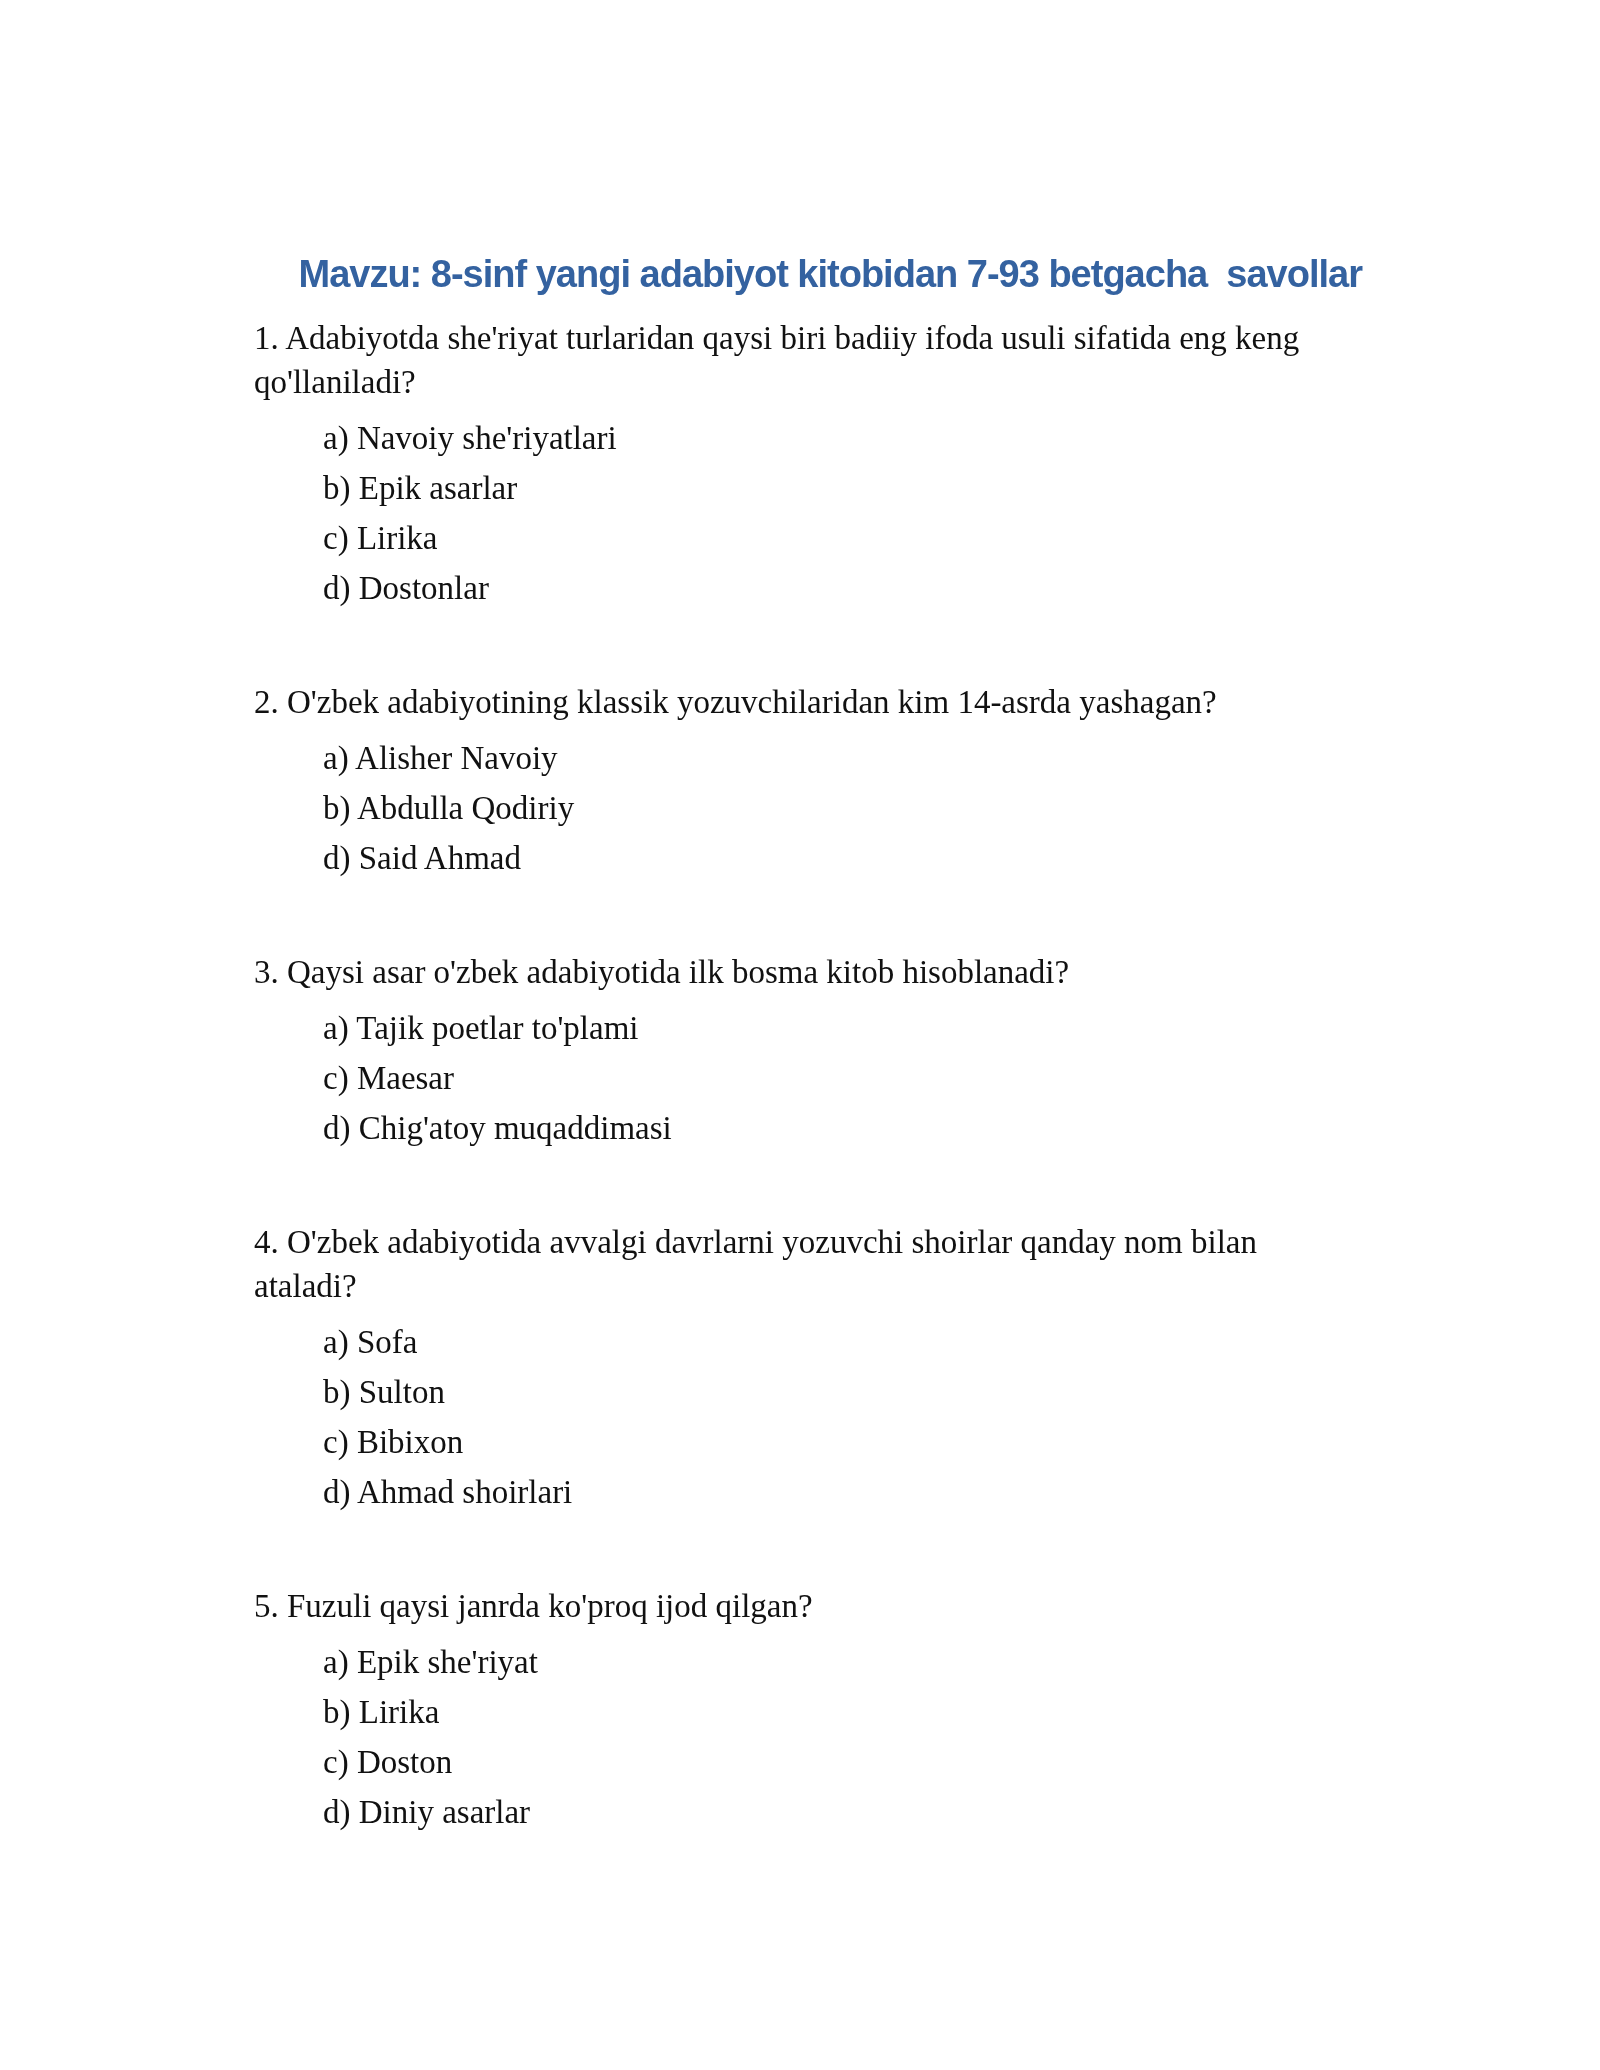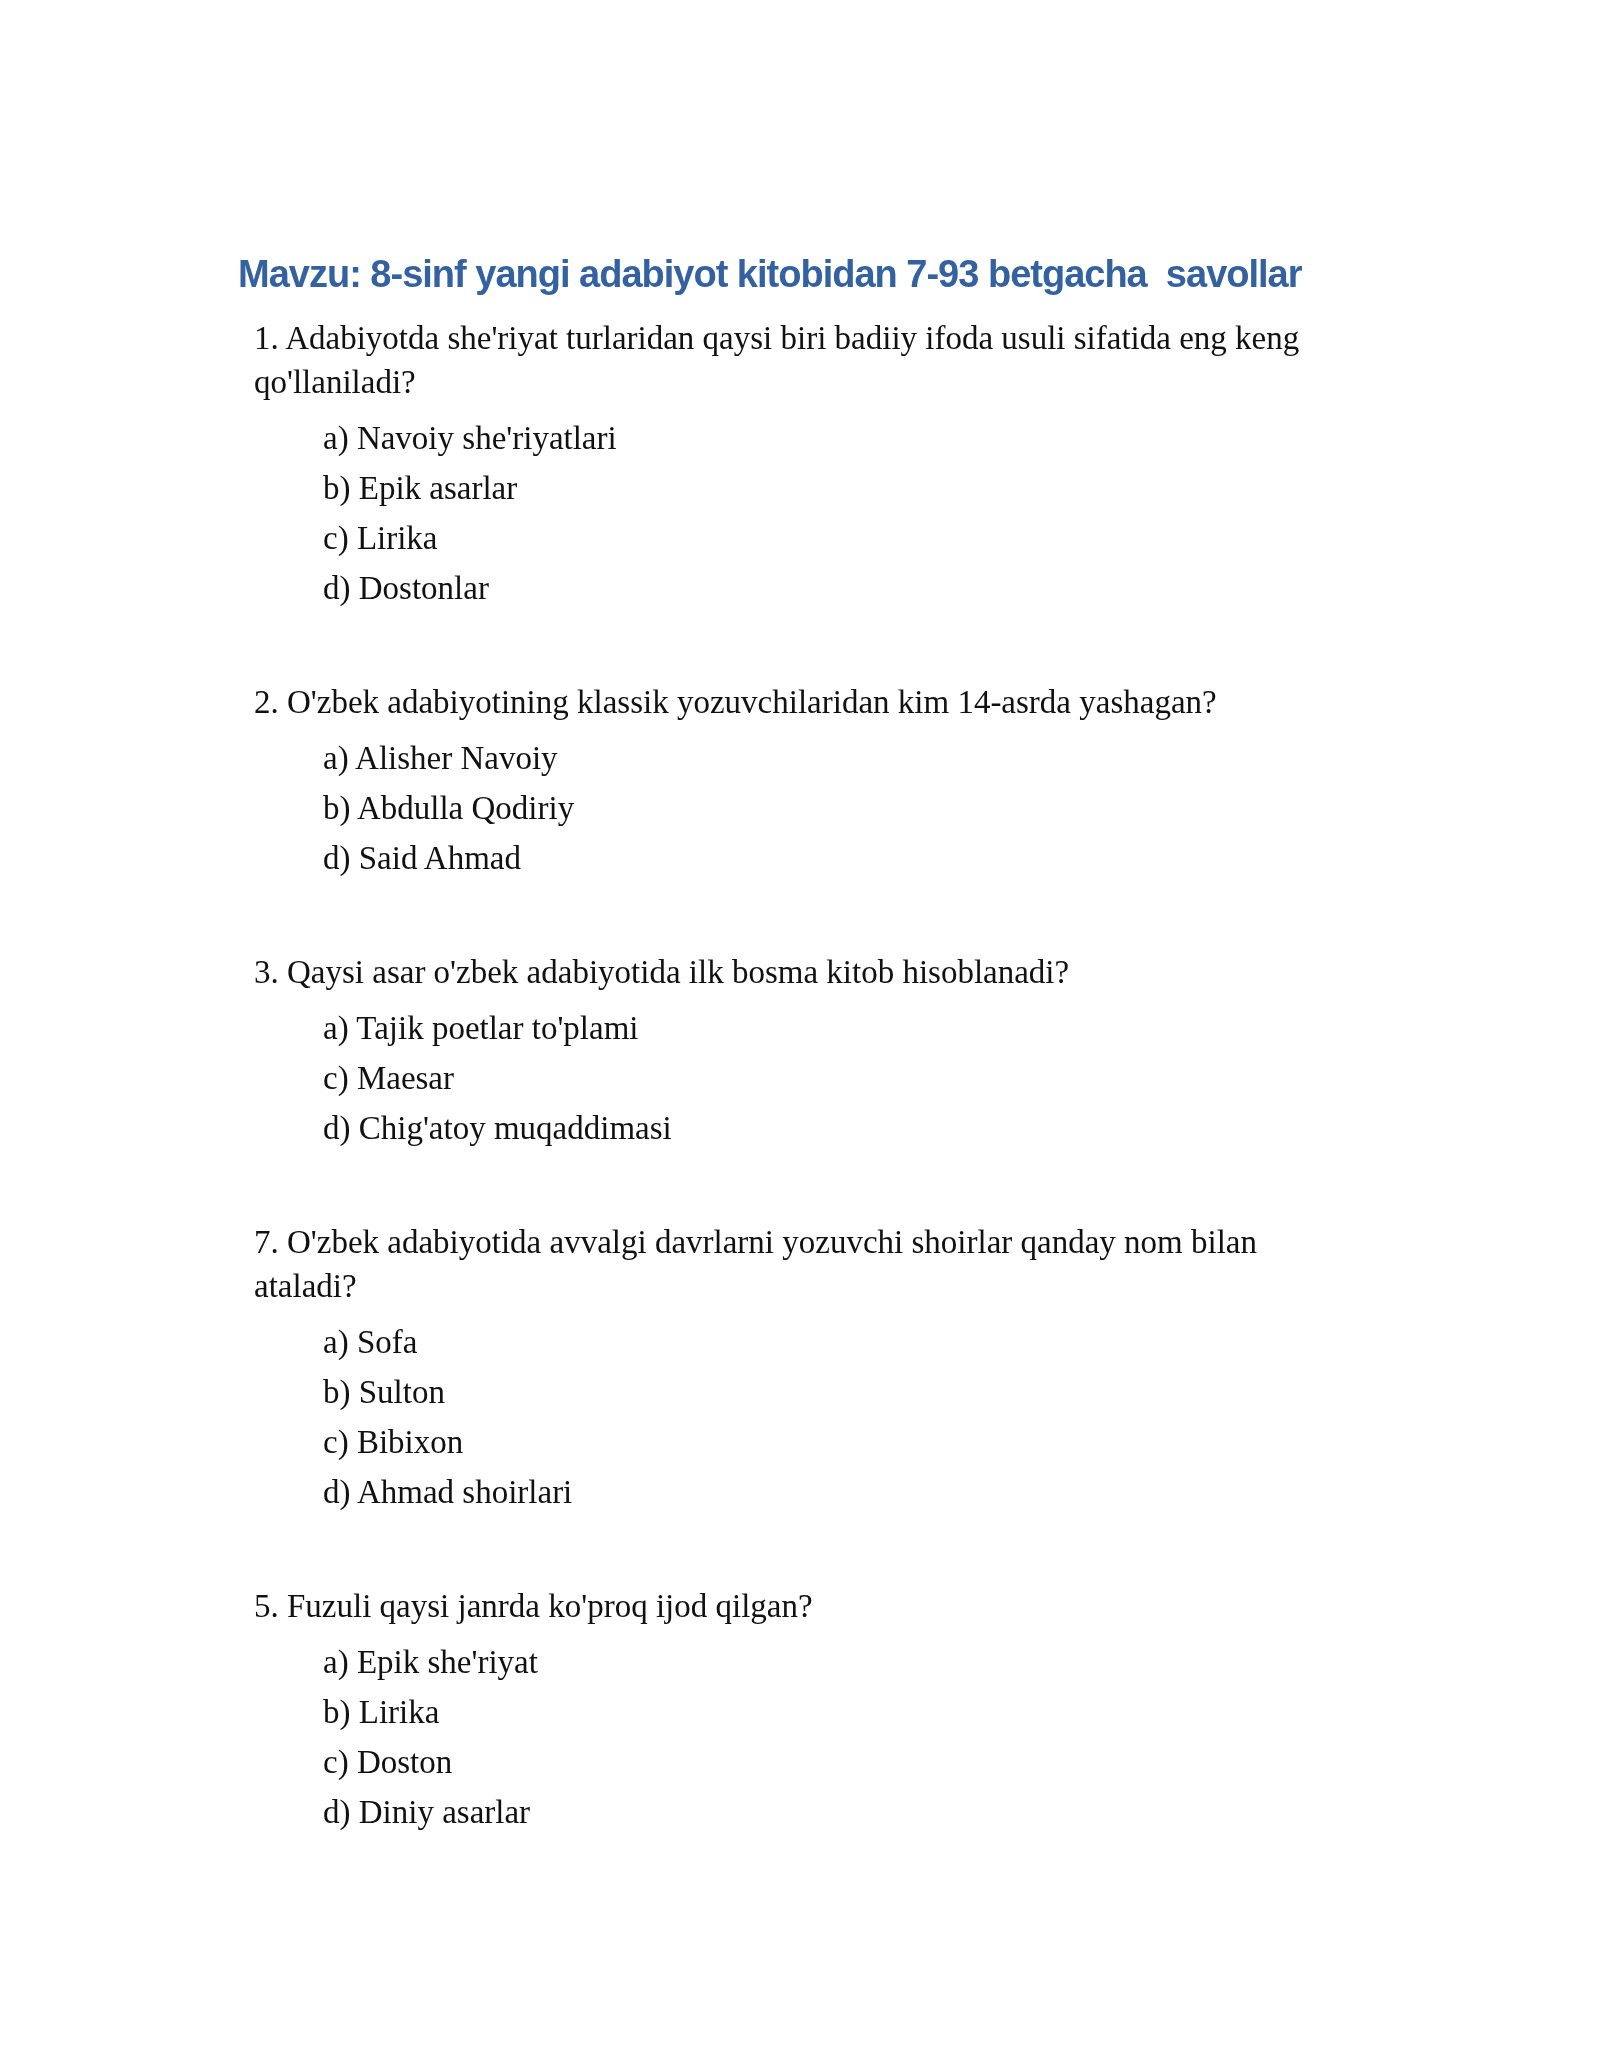--- a/index.html
+++ b/index.html
@@ -19,21 +19,21 @@
     width: 1600px;
     height: 2070px;
     padding: 250px 238px 0 238px;
   }
   .doc-title {
     font-family: "Liberation Sans", sans-serif;
     font-weight: bold;
     font-size: 38px;
     line-height: 48px;
     letter-spacing: -1px;
-    text-align: left;
+    text-align: right;
     white-space: pre-wrap;
     margin: 0 0 18px 0;
   }
   .question {
     margin: 0 0 70px 0;
   }
   .q-text {
     font-size: 33px;
     line-height: 44px;
     margin: 0 0 12px 16px;
@@ -73,21 +73,21 @@
   <div class="question">
     <p class="q-text">3. Qaysi asar o'zbek adabiyotida ilk bosma kitob hisoblanadi?</p>
     <div>
           <p class="option">a) Tajik poetlar to'plami</p>
           <p class="option">c) Maesar</p>
           <p class="option">d) Chig'atoy muqaddimasi</p>
         </div>
   </div>
 
   <div class="question">
-    <p class="q-text">7. O'zbek adabiyotida avvalgi davrlarni yozuvchi shoirlar qanday nom bilan ataladi?</p>
+    <p class="q-text">4. O'zbek adabiyotida avvalgi davrlarni yozuvchi shoirlar qanday nom bilan ataladi?</p>
     <div>
           <p class="option">a) Sofa</p>
           <p class="option">b) Sulton</p>
           <p class="option">c) Bibixon</p>
           <p class="option">d) Ahmad shoirlari</p>
         </div>
   </div>
 
   <div class="question">
     <p class="q-text">5. Fuzuli qaysi janrda ko'proq ijod qilgan?</p>

